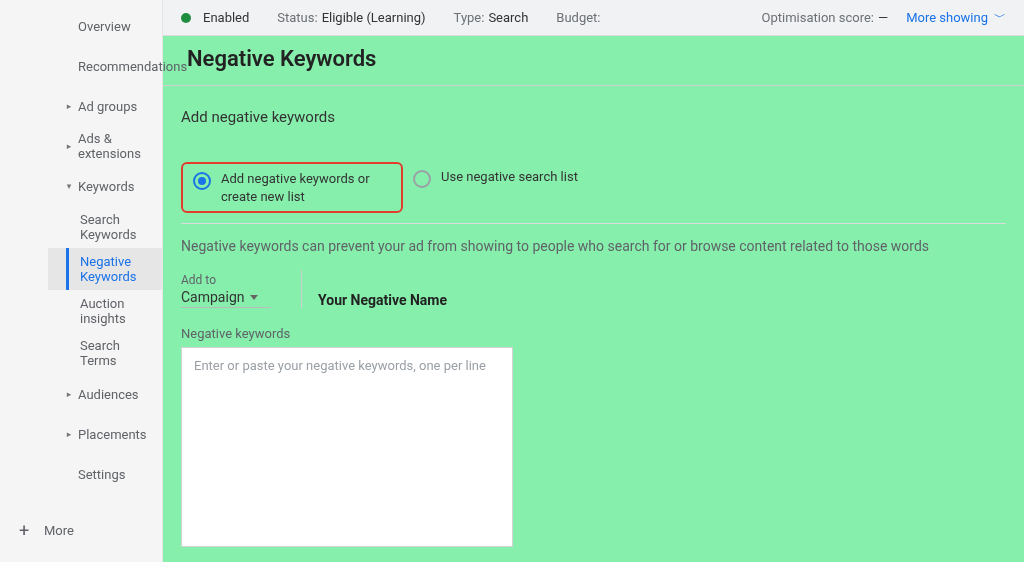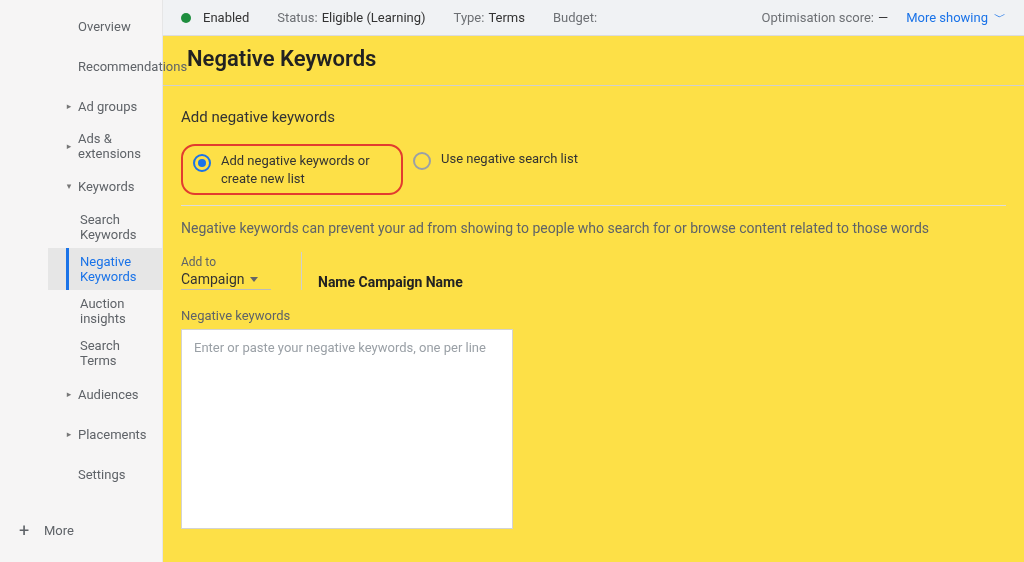--- a/index.html
+++ b/index.html
@@ -81,21 +81,21 @@
     margin-right: 12px;
     color: #5f6368;
   }
 
   
   .main {
     flex: 1;
     height: 100%;
     display: flex;
     flex-direction: column;
-    background: #fde047;
+    background: #86efac;
   }
   .topbar {
     background: #f0f2f4;
     border-bottom: 1px solid #dcdcdc;
     height: 36px;
     display: flex;
     align-items: center;
     padding: 0 18px;
     font-size: 13px;
     color: #5f6368;
@@ -134,21 +134,21 @@
   }
 
   .content {
     padding: 22px 18px 10px 18px;
     flex: 1;
     overflow: auto;
   }
   .section-heading {
     font-size: 15px;
     color: #333;
-    margin-bottom: 18px;
+    margin-bottom: 36px;
   }
 
   .radio-row {
     display: flex;
     align-items: flex-start;
     border-bottom: 1px solid #dcdcdc;
     padding-bottom: 10px;
   }
   .radio-option {
     display: flex;
@@ -179,21 +179,21 @@
     background: #1a73e8;
   }
   .radio-text {
     font-size: 13px;
     color: #333;
     max-width: 170px;
     line-height: 1.35;
   }
   .highlight-box {
     border: 2px solid #e23c2f;
-    border-radius: 14px;
+    border-radius: 6px;
     padding: 6px 10px;
   }
 
   .helper-text {
     margin-top: 14px;
     font-size: 14px;
     color: #5f6368;
   }
 
   .add-to-row {
@@ -323,21 +323,21 @@
     <span class="status-dot"></span>
     <span class="tb-kv">
       <span class="tb-value">Enabled</span>
     </span>
     <span class="tb-kv">
       <span class="tb-label">Status:</span>
       <span class="tb-value">Eligible (Learning)</span>
     </span>
     <span class="tb-kv">
       <span class="tb-label">Type:</span>
-      <span class="tb-value">Terms</span>
+      <span class="tb-value">Search</span>
     </span>
     <span class="tb-kv">
       <span class="tb-label">Budget:</span>
       <span class="tb-value"></span>
     </span>
     <span class="tb-spacer"></span>
     <span class="tb-kv" style="margin-right:18px">
       <span class="tb-label">Optimisation score:</span>
       <span class="tb-value">—</span>
     </span>
@@ -371,19 +371,19 @@
 
     <div class="add-to-row">
       <div class="add-to-col">
         <span class="add-to-label">Add to</span>
         <span class="select-like">
           <span>Campaign</span>
           <span class="small-caret"></span>
         </span>
       </div>
       <div class="vdiv"></div>
-      <div class="campaign-name">Name Campaign Name</div>
+      <div class="campaign-name">Your Negative Name</div>
     </div>
 
     <div class="nk-label">Negative keywords</div>
     <textarea class="nk-textarea" placeholder="Enter or paste your negative keywords, one per line" style=""></textarea>
   </div>
 </main>
 
 </body></html>

